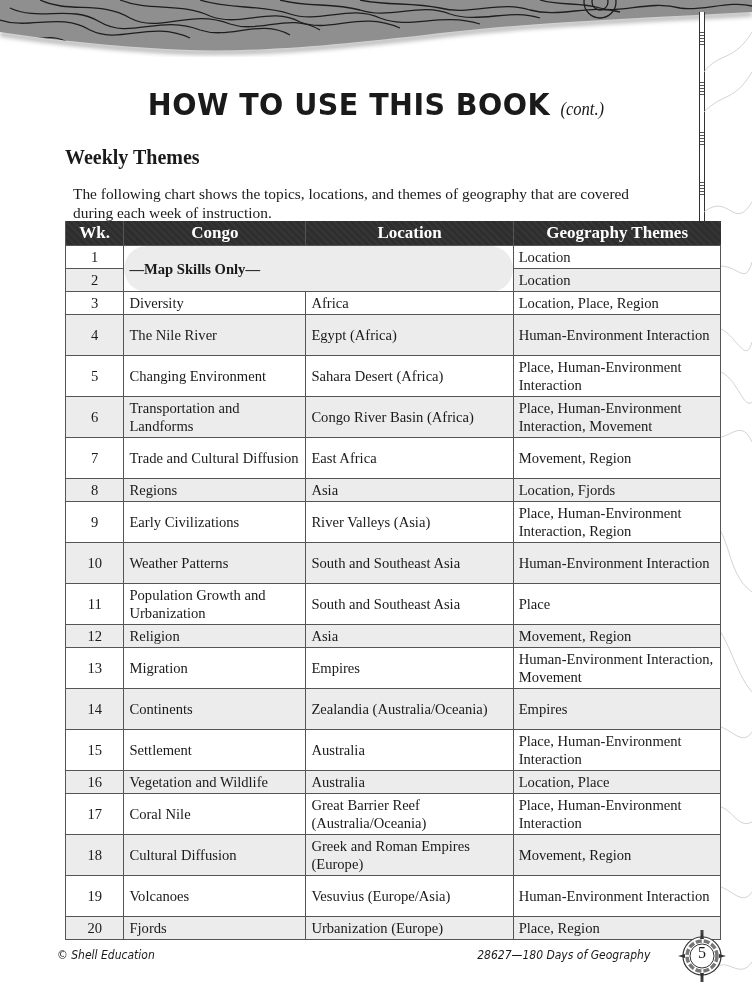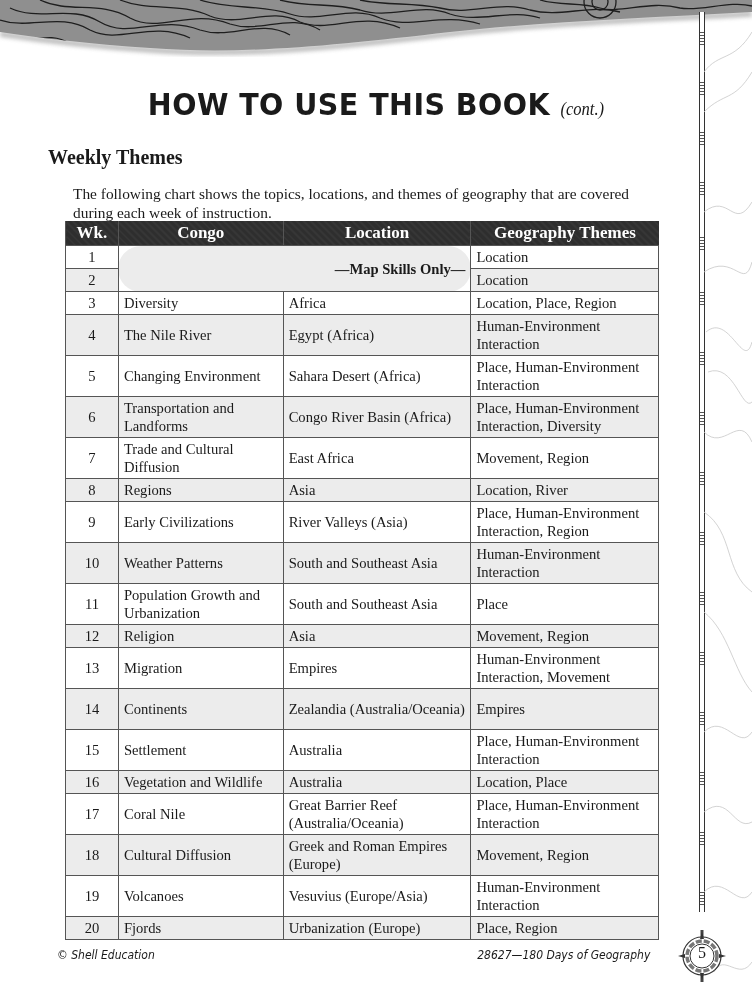--- a/index.html
+++ b/index.html
@@ -8,33 +8,33 @@
   .banner { position:absolute; left:0; top:0; width:752px; height:60px; }
   .side-rule { position:absolute; left:699px; top:12px; width:4px; height:900px;
                border-left:1.5px solid #333; border-right:1.5px solid #333; background:#fff; }
   .side-rule .tick { position:absolute; left:0; width:4px; height:14px; background:repeating-linear-gradient(#555 0 1px,#fff 1px 3px); }
   .side-topo { position:absolute; left:704px; top:12px; width:48px; height:988px; }
   .left-rule { position:absolute; left:0; top:555px; width:70px; height:150px; }
   h1.title { position:absolute; left:0; width:752px; top:86px; margin:0; text-align:center;
              font-family:"DejaVu Sans", sans-serif; font-weight:bold; font-size:31px; letter-spacing:0.5px;
              transform:scaleX(0.92); transform-origin:center; }
   h1.title .cont { font-family:"Liberation Serif", serif; font-style:italic; font-weight:normal; font-size:18px; letter-spacing:0; }
-  h2.section { position:absolute; left:48px; top:146px; margin:0; font-size:20px; font-weight:bold; }
+  h2.section { position:absolute; left:65px; top:146px; margin:0; font-size:20px; font-weight:bold; }
   p.intro { position:absolute; left:65px; top:176px; width:600px; margin:8px; font-size:15.4px; line-height:19px; }
-  table.themes { position:absolute; left:65px; top:221px; width:594px; border-collapse:collapse;
+  table.themes { position:absolute; left:65px; top:221px; width:656px; border-collapse:collapse;
                  font-size:14.6px; line-height:18px; }
   table.themes th { background:#2e2e2e; color:#fff; font-weight:bold; font-size:17px; height:24px; padding:0;
                     border-left:1px solid #555; text-align:center;
                     background-image:repeating-linear-gradient(45deg, rgba(255,255,255,0.04) 0 2px, rgba(0,0,0,0) 2px 5px); }
   table.themes td { border:1px solid #555; padding:0 5px; vertical-align:middle; }
   table.themes td.wk { text-align:center; width:43px; padding:0; }
   table.themes col.c1 { width:53px; } col.c2 { width:165px; } col.c3 { width:188px; } col.c4 { width:188px; }
   tr.shade td { background:#ececec; }
   tr.white td { background:#ffffff; }
-  td.mapskills { text-align:right; font-weight:bold; background:#ececec !important;border-radius:23px; }
+  td.mapskills { text-align:left; font-weight:bold; background:#ececec !important;border-radius:23px; }
   tr.h1 td { height:22px; } tr.h2 td { height:40px; }
   .footer-left { position:absolute; left:57px; top:948px; font-family:"DejaVu Sans", sans-serif; font-style:italic; font-size:12px; transform:scaleX(0.9); transform-origin:left; }
   .footer-right { position:absolute; right:102px; top:948px; font-family:"DejaVu Sans", sans-serif; font-style:italic; font-size:12px; transform:scaleX(0.9); transform-origin:right; }
   .compass { position:absolute; left:676px; top:930px; width:52px; height:52px; }
   .page-num { position:absolute; left:676px; top:944px; width:52px; text-align:center; font-size:16px; }
 </style>
 </head>
 <body>
 
 <svg class="banner" viewBox="0 0 752 60" preserveAspectRatio="none">
@@ -155,33 +155,33 @@
       <tr class="white h2">
         <td class="wk">5</td>
         <td>Changing Environment</td>
         <td>Sahara Desert (Africa)</td>
         <td>Place, Human-Environment Interaction</td>
       </tr>
       <tr class="shade h2">
         <td class="wk">6</td>
         <td>Transportation and Landforms</td>
         <td>Congo River Basin (Africa)</td>
-        <td>Place, Human-Environment Interaction, Diversity</td>
+        <td>Place, Human-Environment Interaction, Movement</td>
       </tr>
       <tr class="white h2">
         <td class="wk">7</td>
         <td>Trade and Cultural Diffusion</td>
         <td>East Africa</td>
         <td>Movement, Region</td>
       </tr>
       <tr class="shade h1">
         <td class="wk">8</td>
         <td>Regions</td>
         <td>Asia</td>
-        <td>Location, River</td>
+        <td>Location, Fjords</td>
       </tr>
       <tr class="white h2">
         <td class="wk">9</td>
         <td>Early Civilizations</td>
         <td>River Valleys (Asia)</td>
         <td>Place, Human-Environment Interaction, Region</td>
       </tr>
       <tr class="shade h2">
         <td class="wk">10</td>
         <td>Weather Patterns</td>

